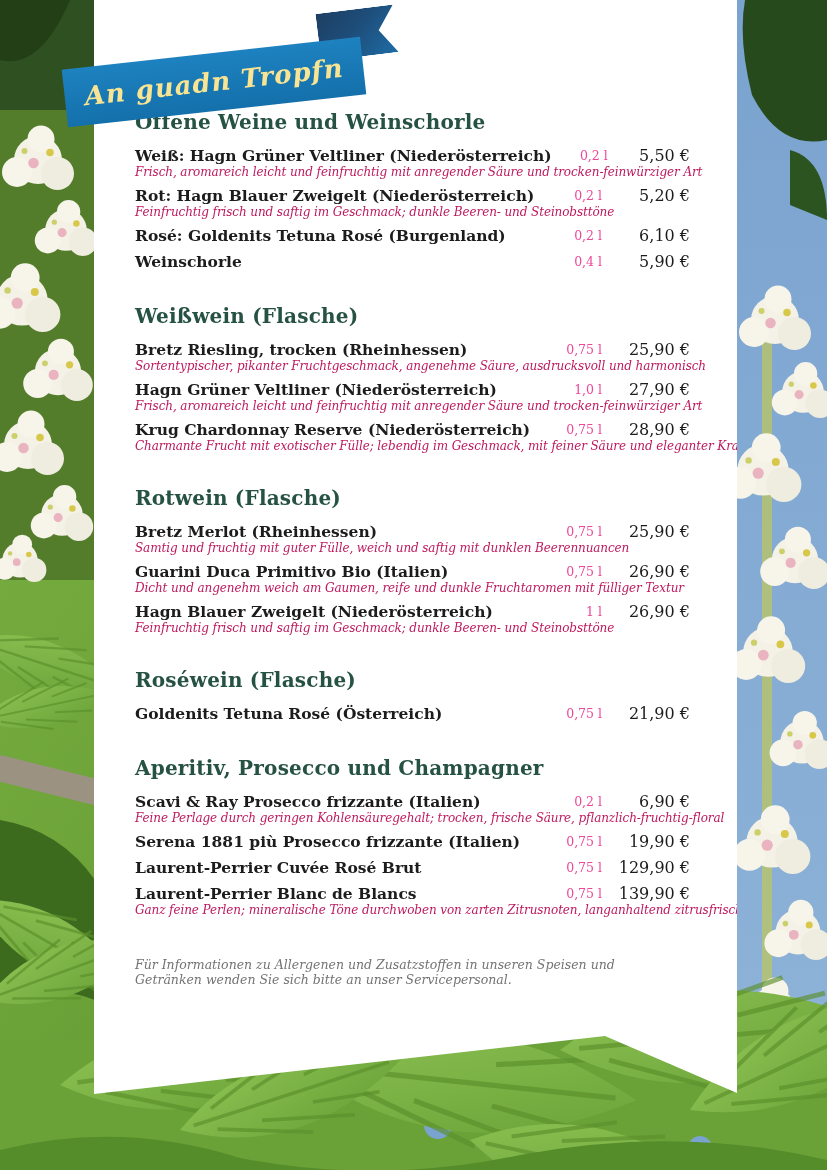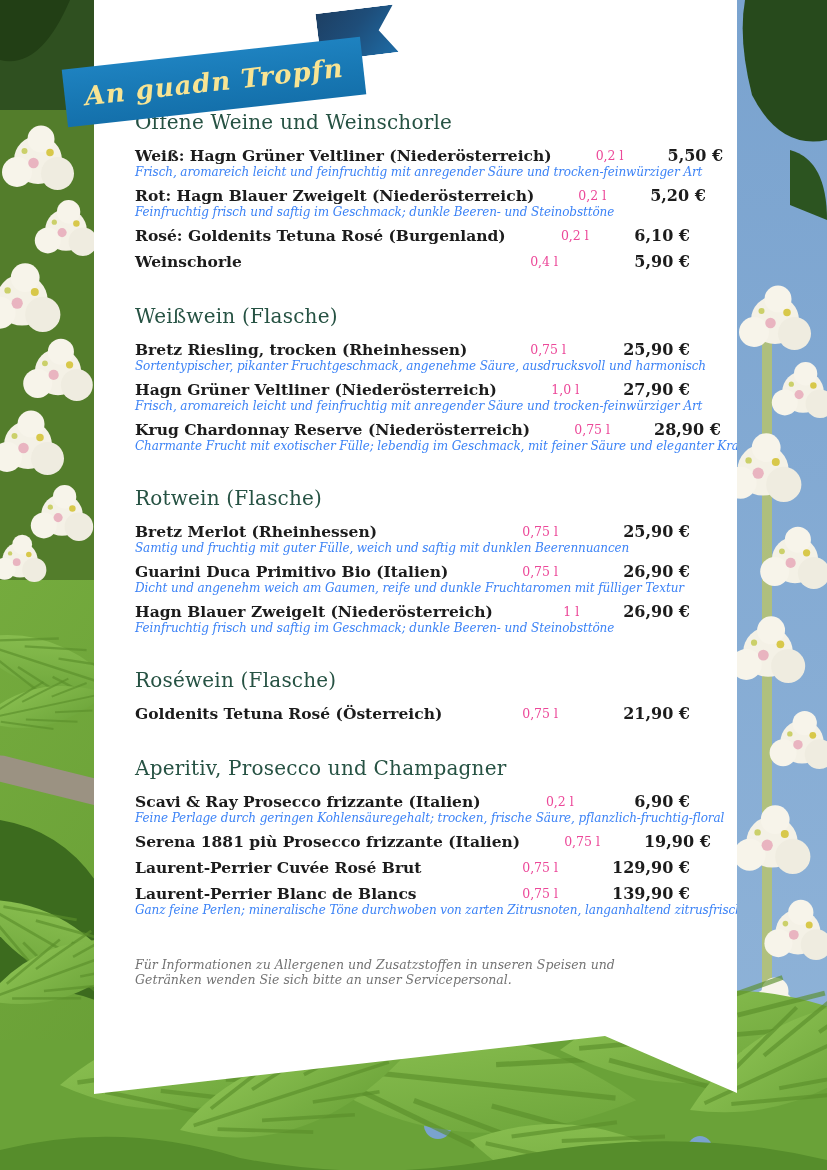--- a/index.html
+++ b/index.html
@@ -45,32 +45,32 @@
     color:#f8e493;white-space:nowrap;
   }
 
   
   .menu-content{
     position:absolute;left:41px;top:110px;width:555px;
     color:#1c1c1c;
   }
   .section-title{
     margin:0 0 13px 0;
-    font-size:20px;font-weight:normal;color:#265243;letter-spacing:.2px;
+    font-size:20px;font-weight:bold;color:#265243;letter-spacing:.2px;
     white-space:nowrap;
   }
   .menu-section{margin:0 0 0 0;}
   .menu-section + .menu-section{margin-top:33px;}
   .menu-item{margin-bottom:8px;}
-  .item-row{display:flex;align-items:center;white-space:nowrap;line-height:18px;gap:44px;}
+  .item-row{display:flex;align-items:center;white-space:nowrap;line-height:18px;}
   .item-name{flex:1;font-weight:bold;font-size:15.5px;}
   .item-vol{width:60px;text-align:right;font-size:12.5px;color:#ec4899;}
-  .item-price{width:88px;text-align:right;font-weight:bold;font-size:16px;}
+  .item-price{width:88px;text-align:right;font-weight:normal;font-size:16px;}
   .item-desc{
-    font-style:italic;font-size:12px;line-height:14px;color:#3b82f6;
+    font-style:italic;font-size:12px;line-height:14px;color:#be185d;
     white-space:nowrap;letter-spacing:-.1px;margin-top:0;
   }
   .item-desc:empty{display:none;}
 
   .menu-footer{
     margin-top:40px;max-width:500px;
     font-style:italic;font-size:12.5px;line-height:15px;color:#737373;
   }
 </style>
 </head>

